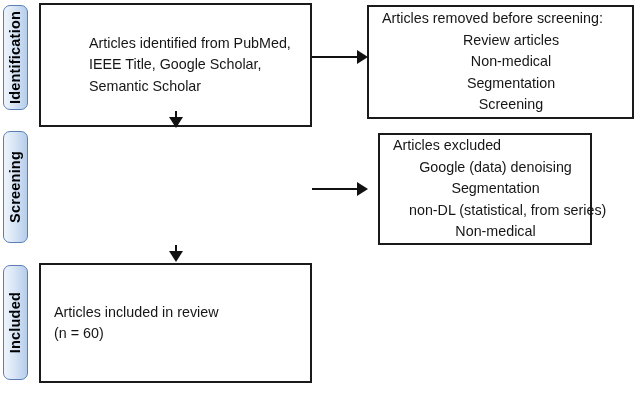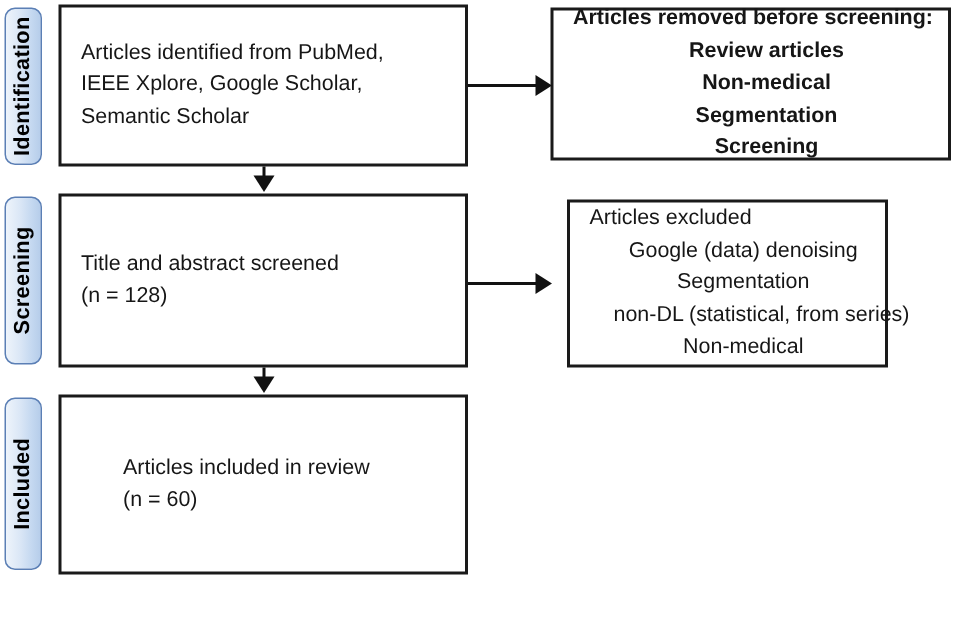--- a/index.html
+++ b/index.html
@@ -112,54 +112,48 @@
   </div>
 
   <div class="stage-tab" style="left:3px; top:131px; width:25px; height:112px;">
     <span class="stage-tab-text">Screening</span>
   </div>
 
   <div class="stage-tab" style="left:3px; top:265px; width:25px; height:115px;">
     <span class="stage-tab-text">Included</span>
   </div>
 
-  <div class="flow-box" style="left:39px; top:3px; width:273px; height:108px;">
+  <div class="flow-box" style="left:39px; top:3px; width:273px; height:124px;padding-left:35px;">
     <div class="flow-box-inner">
       <div class="box-line">Articles identified from PubMed,</div>
-      <div class="box-line">IEEE Xplore, Google Scholar,</div>
+      <div class="box-line">IEEE Title, Google Scholar,</div>
       <div class="box-line">Semantic Scholar</div>
     </div>
   </div>
 
-  <div class="flow-box" style="left:367px; top:5px; width:267px; height:102px;font-weight:bold;">
+  <div class="flow-box" style="left:367px; top:5px; width:267px; height:114px;">
     <div class="flow-box-inner">
       <div class="box-line">Articles removed before screening:</div>
       <div class="box-line indent">Review articles</div>
       <div class="box-line indent">Non-medical</div>
       <div class="box-line indent">Segmentation</div>
       <div class="box-line indent">Screening</div>
     </div>
   </div>
 
   <div class="connector">
     <div class="conn-line-h" style="left:312px; top:56px; width:47px;"></div>
     <div class="arrow-right" style="left:357px; top:50px;"></div>
   </div>
 
   <div class="connector">
     <div class="conn-line-v" style="left:175px; top:111px; height:9px;"></div>
     <div class="arrow-down" style="left:169px; top:117px;"></div>
   </div>
 
-  <div class="flow-box" style="left:39px; top:129px; width:273px; height:116px;">
-    <div class="flow-box-inner">
-      <div class="box-line">Title and abstract screened</div>
-      <div class="box-line">(n = 128)</div>
-    </div>
-  </div>
 
   <div class="flow-box" style="left:378px; top:133px; width:214px; height:112px;">
     <div class="flow-box-inner">
       <div class="box-line">Articles excluded</div>
       <div class="box-line indent">Google (data) denoising</div>
       <div class="box-line indent">Segmentation</div>
       <div class="box-line indent">non-DL (statistical, from series)</div>
       <div class="box-line indent">Non-medical</div>
     </div>
   </div>
@@ -167,20 +161,20 @@
   <div class="connector">
     <div class="conn-line-h" style="left:312px; top:188px; width:47px;"></div>
     <div class="arrow-right" style="left:357px; top:182px;"></div>
   </div>
 
   <div class="connector">
     <div class="conn-line-v" style="left:175px; top:245px; height:9px;"></div>
     <div class="arrow-down" style="left:169px; top:251px;"></div>
   </div>
 
-  <div class="flow-box" style="left:39px; top:263px; width:273px; height:120px;padding-left:28px;">
+  <div class="flow-box" style="left:39px; top:263px; width:273px; height:120px;">
     <div class="flow-box-inner">
       <div class="box-line">Articles included in review</div>
       <div class="box-line">(n = 60)</div>
     </div>
   </div>
 
 </div>
 
 </body></html>

